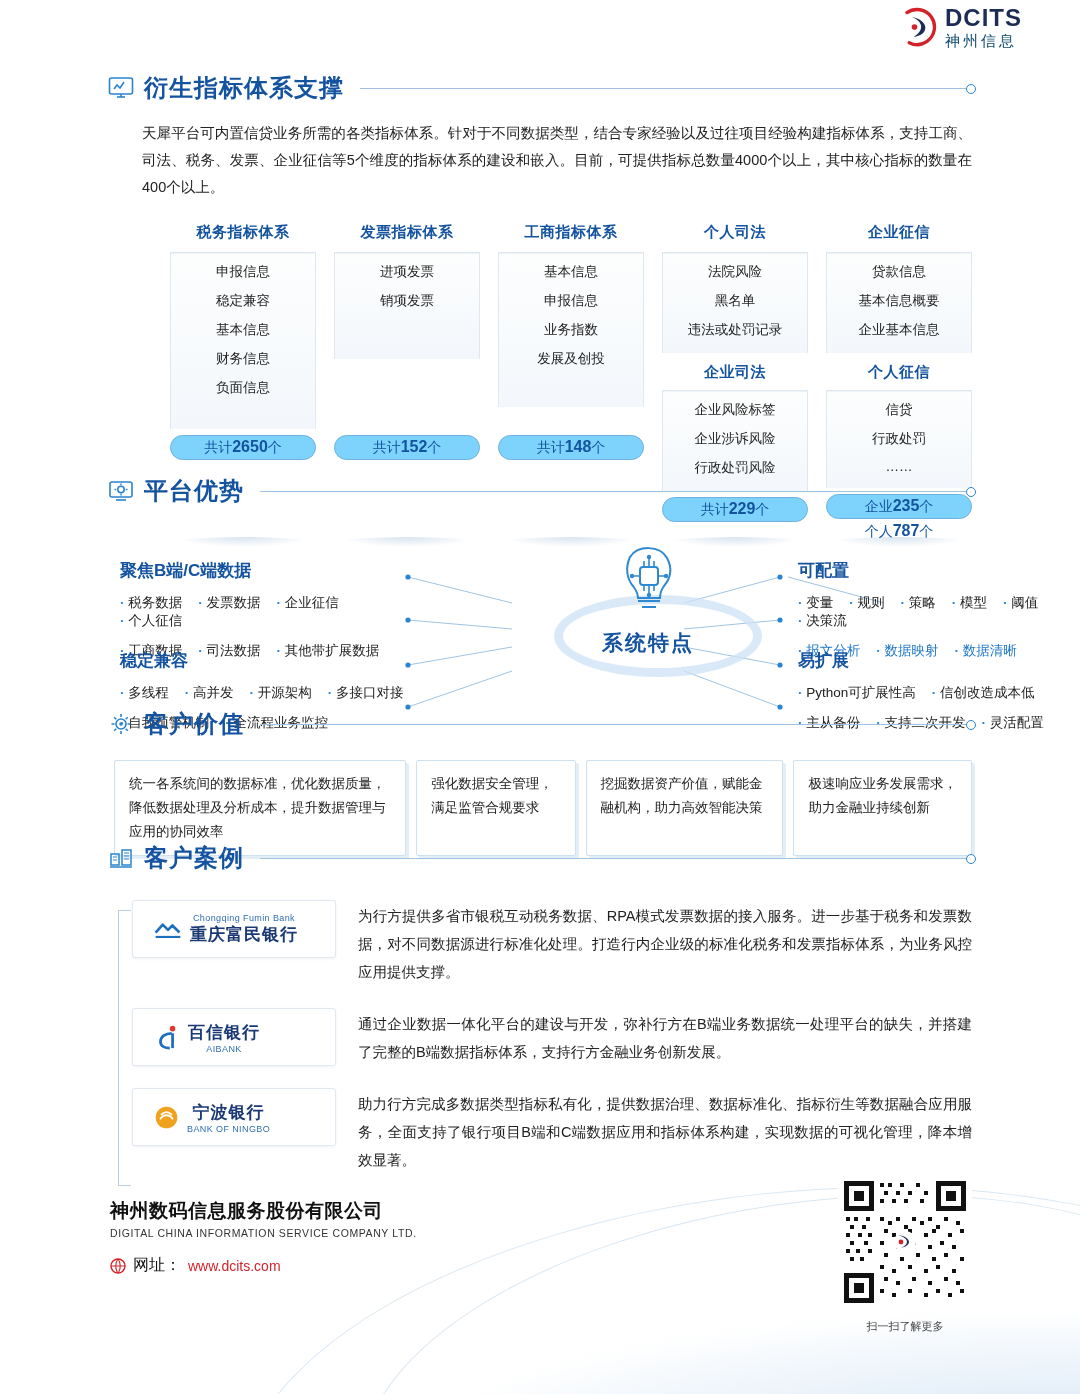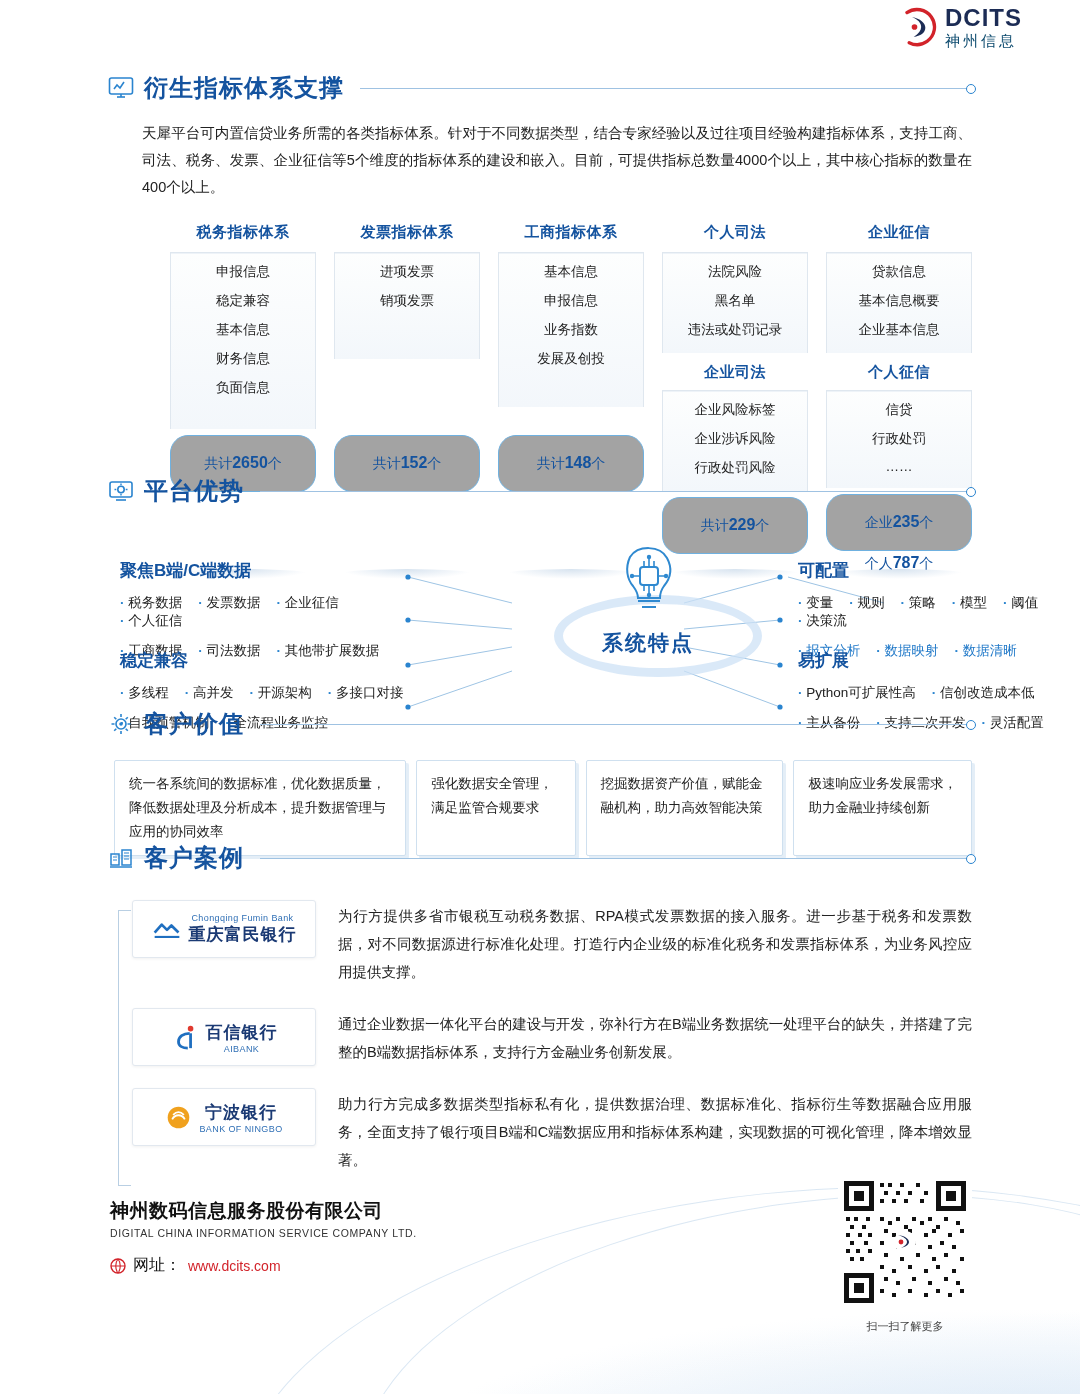--- a/index.html
+++ b/index.html
@@ -46,22 +46,22 @@
   .col-title{text-align:center;font-size:15px;font-weight:bold;color:#14539f;margin-bottom:10px;letter-spacing:.5px;}
   .col-box{
     border:1px solid #dfe7ef;border-bottom:none;background:linear-gradient(180deg,#fdfefe 0%,#f3f7fb 100%);
     padding:10px 8px 14px;display:flex;flex-direction:column;gap:11px;align-items:center;
     box-shadow:0 1px 0 #eef3f8 inset;
   }
   .col-box.tall{min-height:152px;}
   .item{font-size:13.5px;color:#222;white-space:nowrap;}
   .sub-title{text-align:center;font-size:15px;font-weight:bold;color:#14539f;margin:10px 0 8px;letter-spacing:.5px;}
   .pill{
-    margin-top:6px;border:1px solid #6fb1e0;border-radius:18px;background:#a3a3a3;
-    text-align:center;font-size:14px;color:#14539f;padding:18px 0;
+    margin-top:6px;border:1px solid #6fb1e0;border-radius:18px;background:#7dd3fc;
+    text-align:center;font-size:14px;color:#14539f;padding:2px 0;
   }
   .pill b{font-size:16px;}
   .pill-extra{text-align:center;font-size:14px;color:#14539f;margin-top:3px;}
   .pill-extra b{font-size:16px;}
   .col-shadow{
     position:absolute;left:6px;right:6px;bottom:-6px;height:10px;border-radius:50%;
     background:radial-gradient(50% 100% at 50% 0%, rgba(140,175,210,.35), rgba(140,175,210,0));
   }
 
   
@@ -88,22 +88,23 @@
   .val{
     border:1px solid #cfe0ef;background:#fff;border-radius:2px;
     font-size:13.5px;line-height:24px;color:#222;padding:11px 14px;position:relative;
     box-shadow:3px 3px 0 rgba(225,236,246,.9);
   }
 
   
   .case-row{display:flex;align-items:flex-start;gap:22px;margin-bottom:22px;position:relative;}
   .case-logo{
     width:182px;height:56px;border:1px solid #e2e8ef;background:#fff;border-radius:3px;
-    display:flex;align-items:center;justify-content:center;gap:7px;flex:0 0 auto;
+    display:flex;align-items:center;justify-content:flex-start;gap:7px;flex:0 0 auto;
     box-shadow:0 1px 3px rgba(0,0,0,.06);
+    padding-left:20px;
   }
   .case-text{font-size:14.5px;line-height:28px;color:#222;padding-top:2px;}
   .case-bracket{position:absolute;left:-14px;top:10px;bottom:-12px;width:12px;border-left:1px solid #b9cfe3;border-top:1px solid #b9cfe3;border-bottom:1px solid #b9cfe3;}
 
   .cn-bank{font-size:17px;font-weight:bold;color:#1b3a74;letter-spacing:1px;}
   .en-bank{font-size:9px;color:#2f6fb5;letter-spacing:.4px;}
 
   
   .footer{position:absolute;left:110px;bottom:118px;}
   .f-cn{font-size:19px;font-weight:bold;color:#111;letter-spacing:.5px;}

